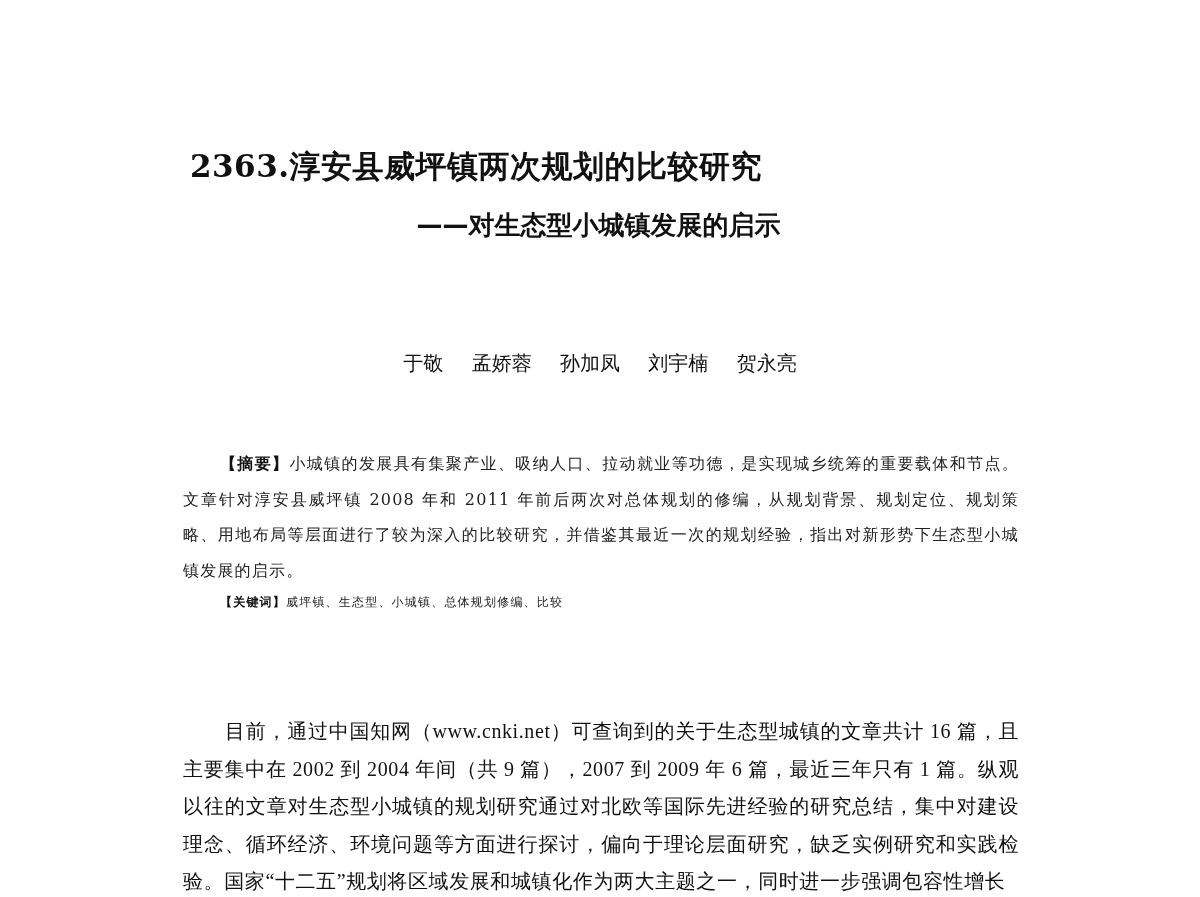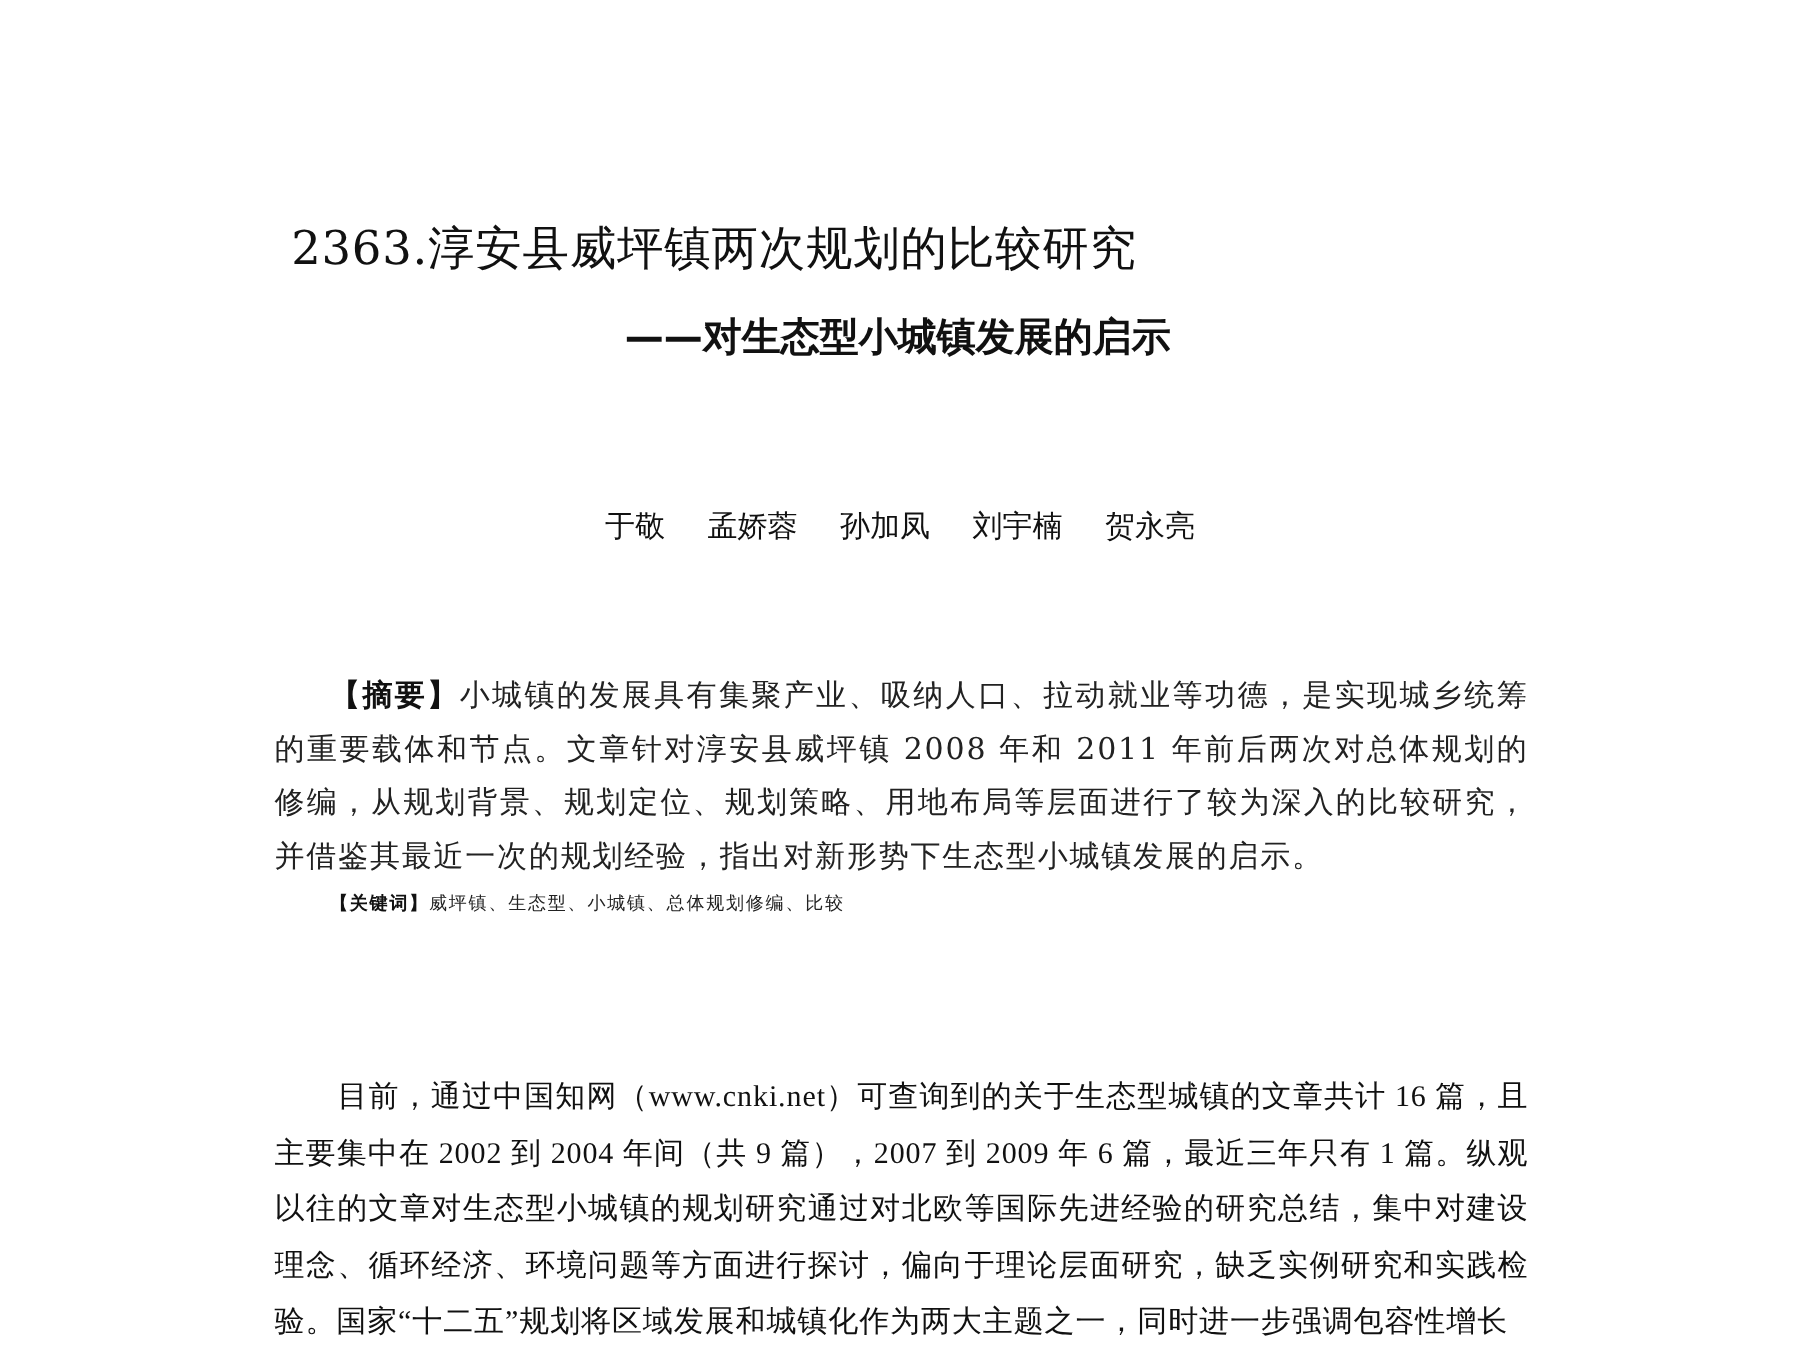--- a/index.html
+++ b/index.html
@@ -20,21 +20,21 @@
       width: 1200px;
       height: 897px;
     }
     .title {
       position: absolute;
       top: 146px;
       left: 0;
       width: 952px;
       text-align: center;
       font-family: "DejaVu Serif", "Liberation Serif", serif;
-      font-weight: normal;
+      font-weight: bold;
       font-size: 31px;
       line-height: 40px;
       letter-spacing: 0.5px;
       color: #111;
     }
     .subtitle {
       position: absolute;
       top: 207px;
       left: 0;
       width: 1197px;
@@ -51,29 +51,29 @@
       left: 0;
       width: 1200px;
       text-align: center;
       font-family: "DejaVu Sans", "Liberation Sans", sans-serif;
       font-size: 20px;
       line-height: 28px;
       color: #111;
     }
     .authors span {
       display: inline-block;
-      margin: 0 11px;
+      margin: 13px 11px;
     }
     .abstract {
       position: absolute;
       top: 446px;
       left: 183px;
       width: 836px;
       font-family: "DejaVu Serif", "Liberation Serif", serif;
-      font-size: 20px;
+      font-size: 16px;
       line-height: 35.5px;
       color: #222;
       text-align: justify;
       text-indent: 37px;
       letter-spacing: 1.2px;
     }
     .keywords {
       position: absolute;
       top: 585px;
       left: 183px;

